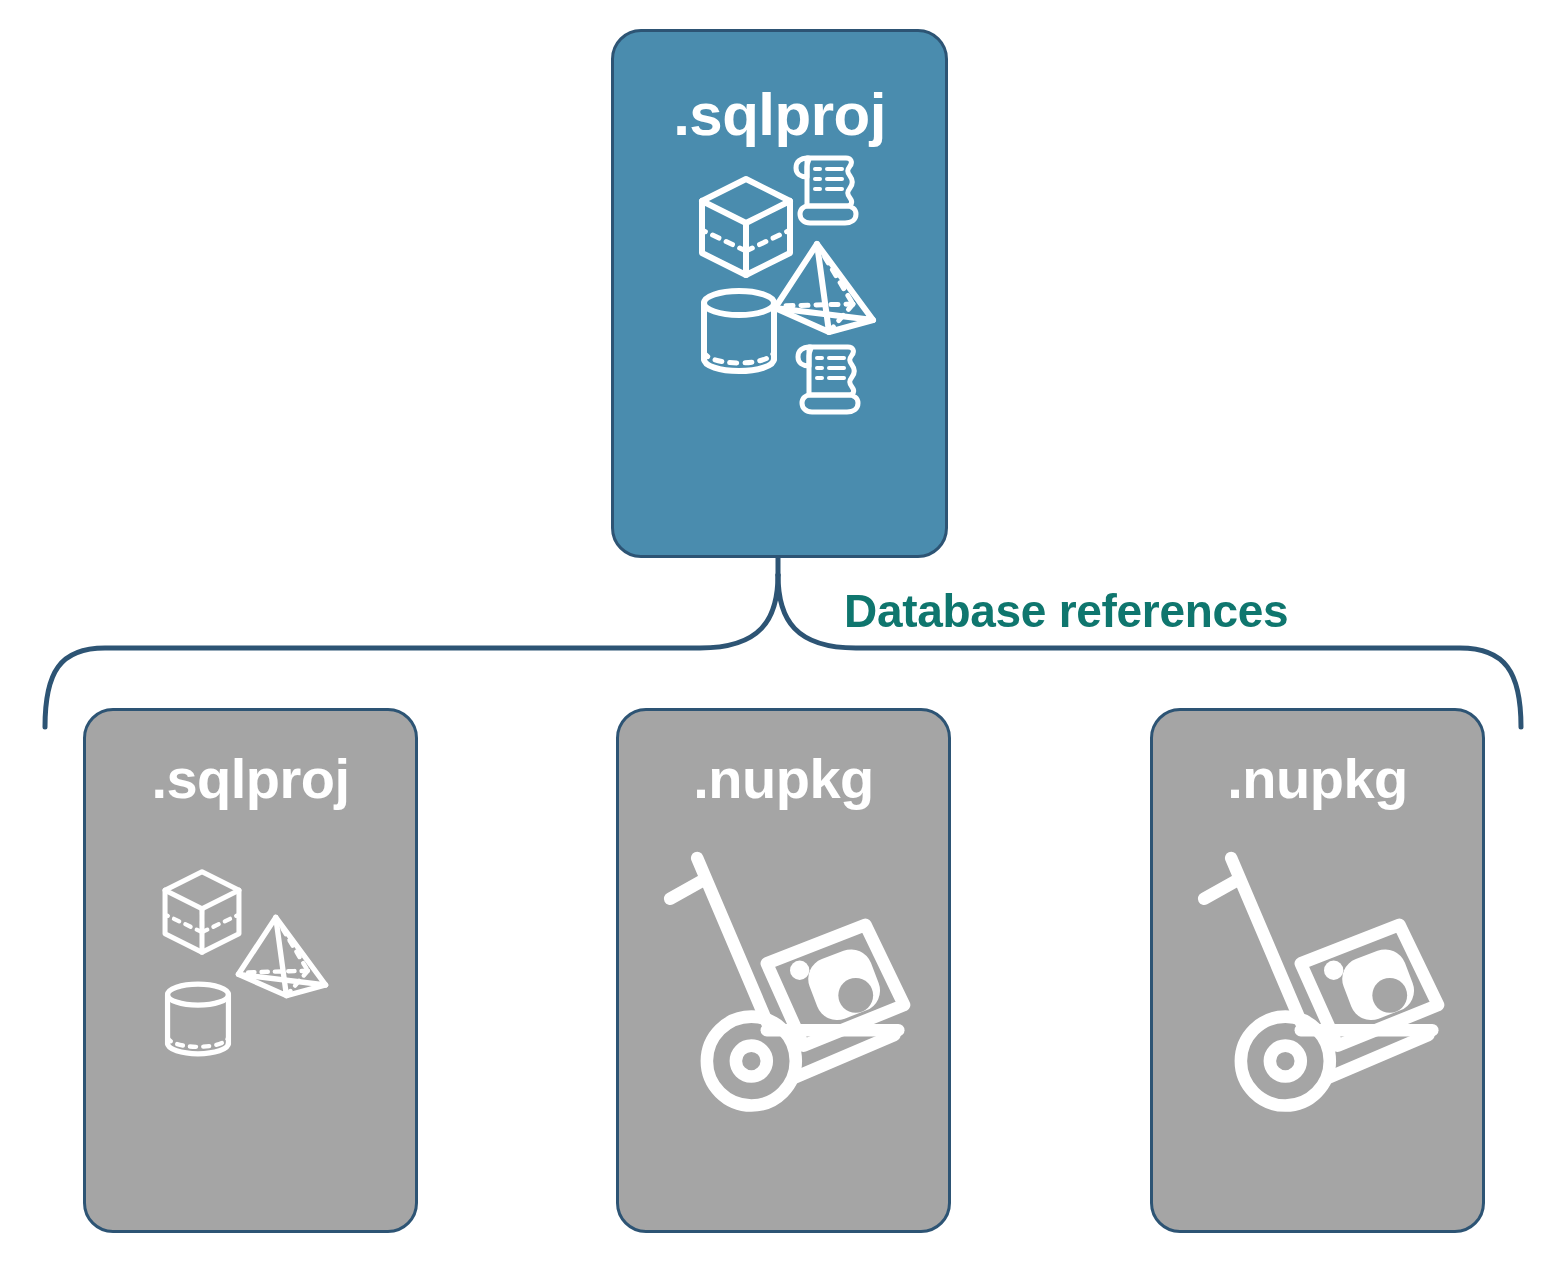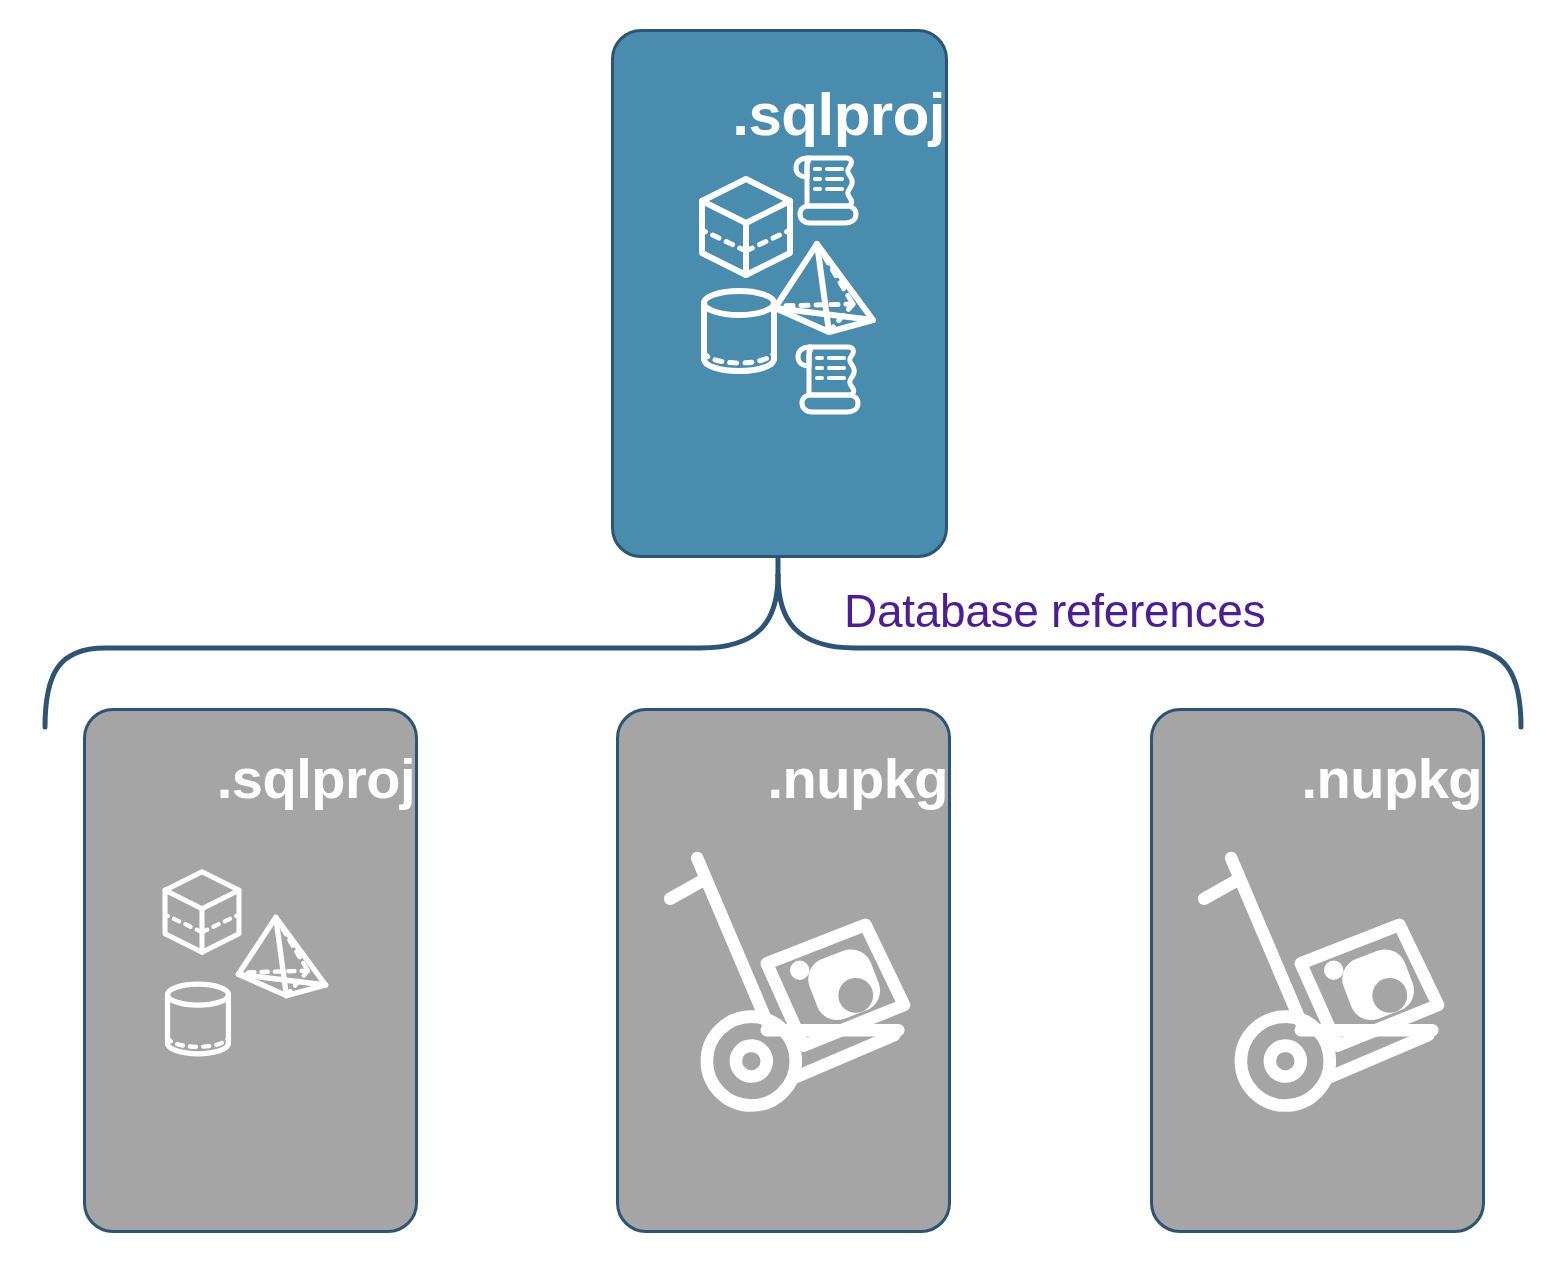--- a/index.html
+++ b/index.html
@@ -17,21 +17,21 @@
     background: #ffffff;
     overflow: hidden;
   }
   .node-box {
     position: absolute;
     box-sizing: border-box;
     border: 3px solid #2d5474;
     border-radius: 30px;
     display: flex;
     flex-direction: column;
-    align-items: flex-end;
+    align-items: center;
   }
   .node-box.primary {
     background: #4a8cae;
   }
   .node-box.secondary {
     background: #a5a5a5;
   }
   .node-title {
     color: #ffffff;
     font-weight: bold;
@@ -77,22 +77,22 @@
     top: 0;
     width: 1566px;
     height: 1274px;
     pointer-events: none;
   }
   #brace-label {
     position: absolute;
     left: 844px;
     top: 584px;
     font-size: 46px;
-    font-weight: normal;
-    color: #4c1d95;
+    font-weight: bold;
+    color: #0f766e;
     letter-spacing: -0.3px;
     white-space: nowrap;
     user-select: none;
   }
 </style>
 </head>
 <body>
 
 <div id="canvas">
 

